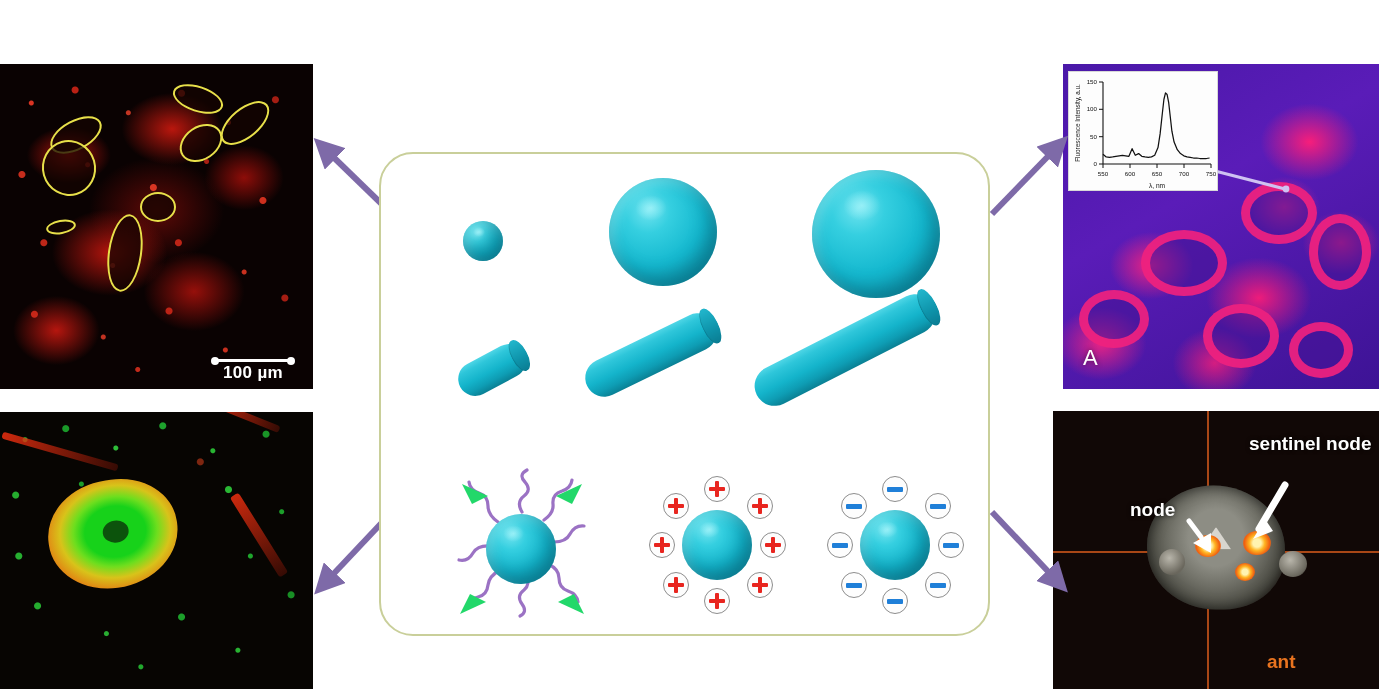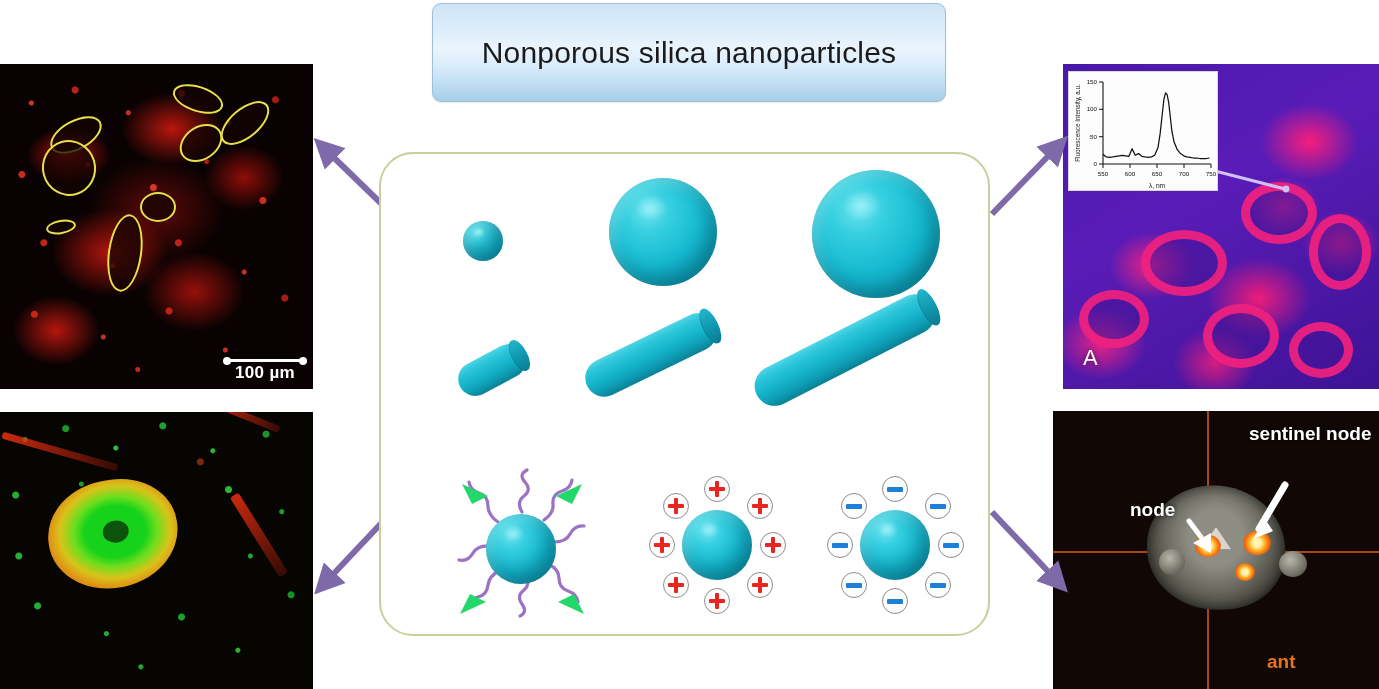--- a/index.html
+++ b/index.html
@@ -115,21 +115,21 @@
       radial-gradient(circle at 78% 64%, rgba(248,60,38,.8) 0 2px, transparent 3px),
       radial-gradient(circle at 11% 77%, rgba(232,46,29,.8) 0 3px, transparent 4px),
       radial-gradient(circle at 33% 84%, rgba(255,66,43,.75) 0 2px, transparent 3px),
       radial-gradient(circle at 54% 76%, rgba(224,42,26,.8) 0 3px, transparent 4px),
       radial-gradient(circle at 72% 88%, rgba(246,58,37,.8) 0 2px, transparent 3px),
       radial-gradient(circle at 91% 72%, rgba(218,38,24,.75) 0 3px, transparent 4px),
       radial-gradient(circle at 44% 94%, rgba(240,52,33,.8) 0 2px, transparent 3px);
   }
   .vessel { position: absolute; border: 2.5px solid #e8e04a; border-radius: 50%; background: rgba(20,4,2,.75); }
 
-  #scalebar-wrap { position: absolute; right: 8px; bottom: 6px; text-align: center; }
+  #scalebar-wrap { position: absolute; right: 20px; bottom: 6px; text-align: center; }
   #scalebar-line { position: relative; width: 80px; height: 3px; background: #fff; margin: 0 auto 1px; }
   #scalebar-line::before, #scalebar-line::after {
     content: ""; position: absolute; top: -2.5px; width: 8px; height: 8px;
     border-radius: 50%; background: #fff;
   }
   #scalebar-line::before { left: -2px; }
   #scalebar-line::after  { right: -2px; }
   #scalebar-label { color: #fff; font-size: 17px; font-weight: bold; letter-spacing: .3px; }
 
   
@@ -253,23 +253,20 @@
   .charge-minus::before {
     content: ""; position: absolute; width: 16px; height: 5px;
     background: #1f7fd8; border-radius: 1px;
   }
 </style>
 </head>
 <body>
 
 <div id="figure">
 
-  <div id="title-banner">
-    <div id="title-text">Nonporous silica nanoparticles</div>
-  </div>
 
   <div id="img-histology" class="corner-img">
     <div class="speckle-red"></div>
     <div class="vessel" style="left:48px;  top:56px;  width:56px; height:30px; transform:rotate(-28deg);"></div>
     <div class="vessel" style="left:172px; top:22px;  width:52px; height:26px; transform:rotate(18deg);"></div>
     <div class="vessel" style="left:216px; top:44px;  width:58px; height:30px; transform:rotate(-40deg);"></div>
     <div class="vessel" style="left:42px;  top:76px;  width:54px; height:56px; transform:rotate(-16deg);"></div>
     <div class="vessel" style="left:178px; top:62px;  width:46px; height:34px; transform:rotate(-34deg);"></div>
     <div class="vessel" style="left:140px; top:128px; width:36px; height:30px;"></div>
     <div class="vessel" style="left:108px; top:150px; width:34px; height:78px; transform:rotate(8deg);"></div>
@@ -358,21 +355,21 @@
     <div id="pet-body">
       <div id="pet-spine"></div>
     </div>
     <div class="pet-hot" style="left:142px; top:124px; width:26px; height:22px;"></div>
     <div class="pet-hot" style="left:190px; top:120px; width:28px; height:24px;"></div>
     <div class="pet-hot" style="left:182px; top:152px; width:20px; height:18px;"></div>
     <div class="pet-nodule" style="left:106px; top:138px; width:26px; height:26px;"></div>
     <div class="pet-nodule" style="left:226px; top:140px; width:28px; height:26px;"></div>
 
     <div class="pet-label" style="left:77px; top:88px;">node</div>
-    <div class="pet-label" style="left:196px; top:12px; line-height:1.15; text-align:right;">sentinel node</div>
+    <div class="pet-label" style="left:196px; top:22px; line-height:1.15; text-align:right;">sentinel node</div>
 
     <svg style="position:absolute; left:0; top:0; width:326px; height:278px; overflow:visible;">
 
       <polygon points="140,132 158,122 158,142" fill="#ffffff"></polygon>
       <line x1="136" y1="110" x2="148" y2="126" stroke="#ffffff" stroke-width="5" stroke-linecap="round"></line>
 
       <line x1="232" y1="74" x2="206" y2="118" stroke="#ffffff" stroke-width="7" stroke-linecap="round"></line>
       <polygon points="200,128 212,108 220,120" fill="#ffffff"></polygon>
     </svg>
 

